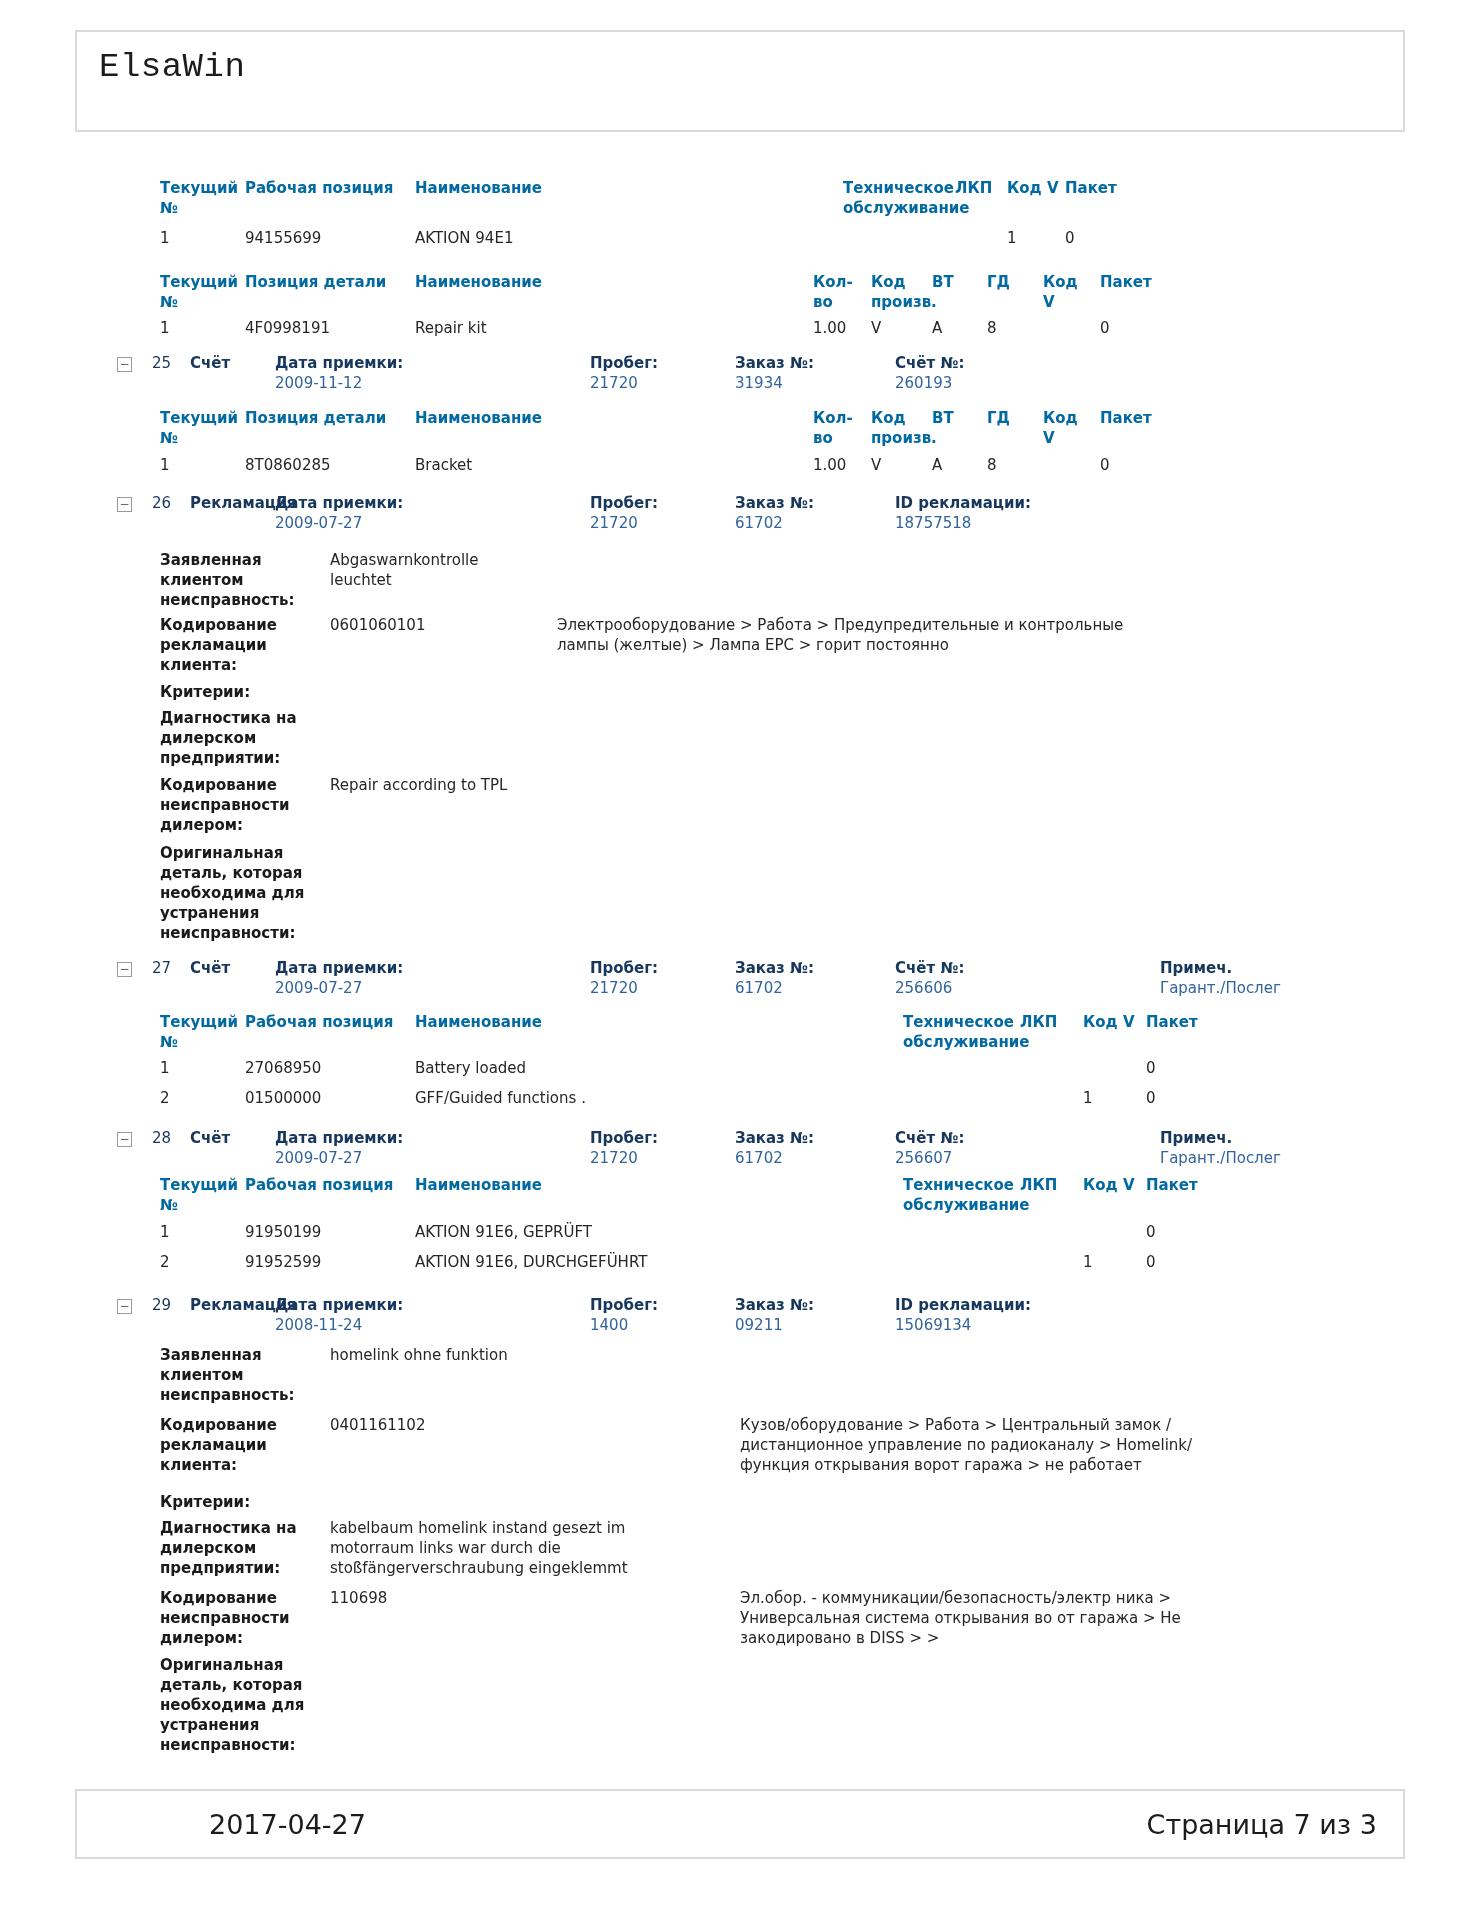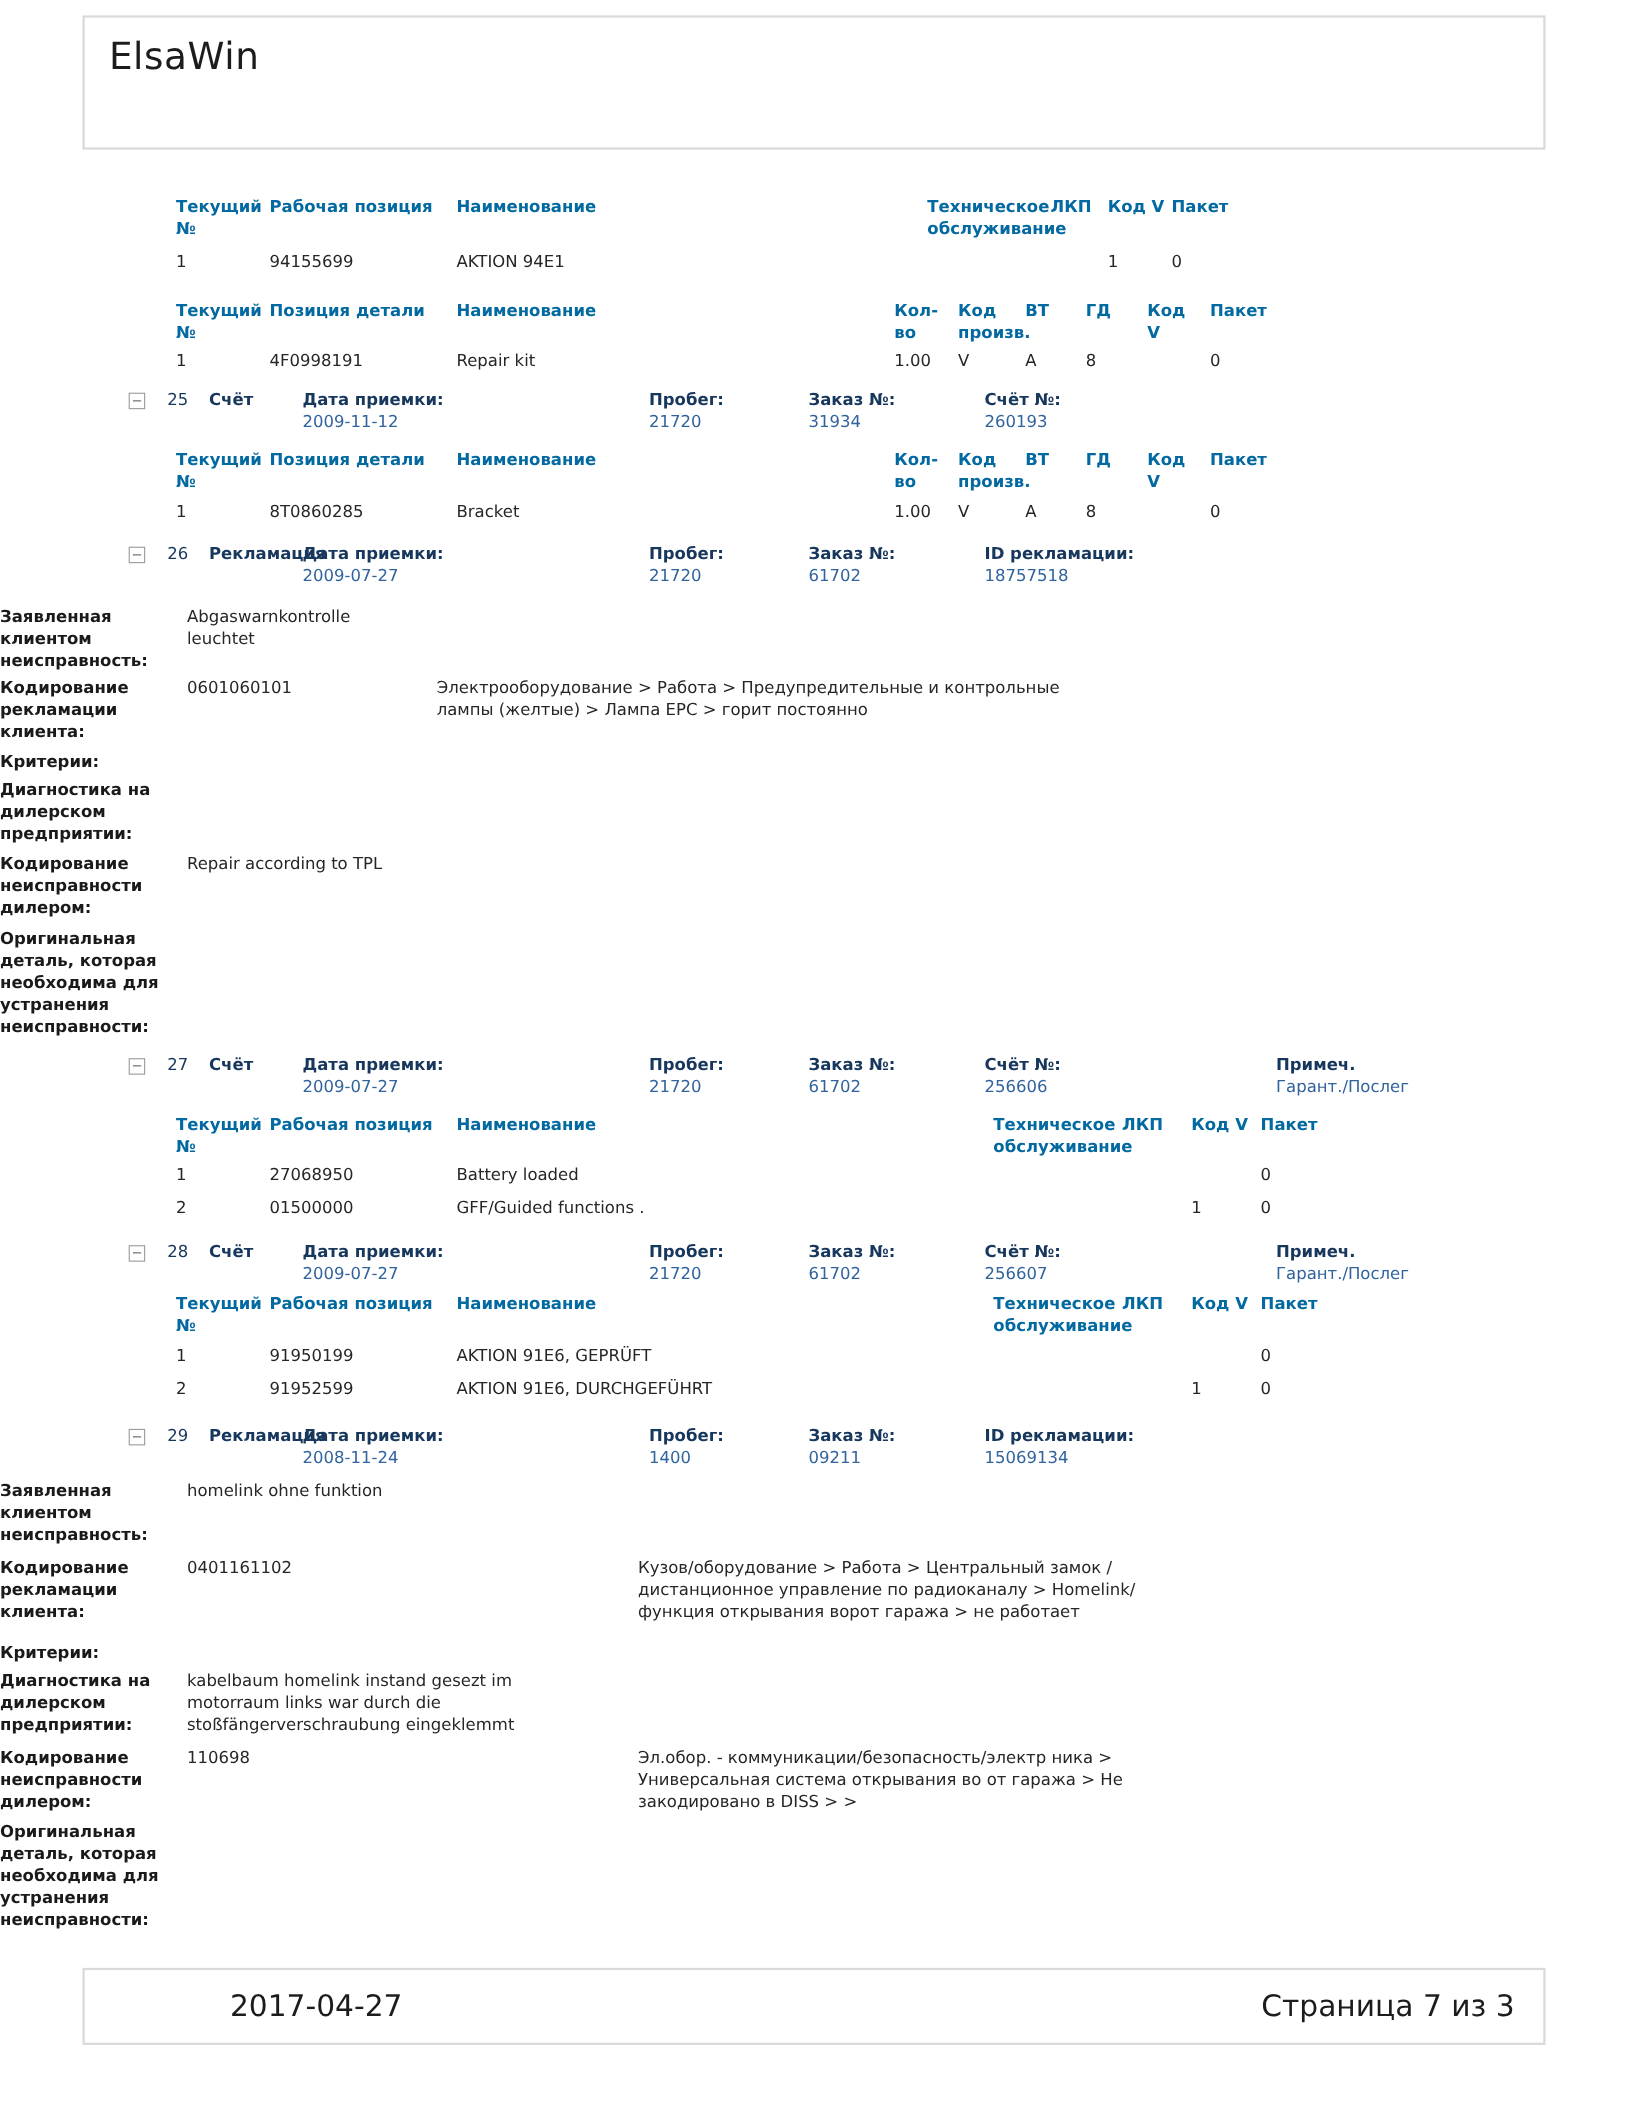--- a/index.html
+++ b/index.html
@@ -8,21 +8,21 @@
     --text:#222222;
     --frame-border:#d9d9d9;
   }
   html,body{margin:0;padding:0;}
   body{
     width:1484px;height:1920px;position:relative;background:#ffffff;
     font-family:"DejaVu Sans","Liberation Sans",sans-serif;
     font-size:15px;color:var(--text);overflow:hidden;
   }
   .frame{position:absolute;left:75px;width:1330px;border:2px solid var(--frame-border);background:#fff;box-sizing:border-box;}
-  .header-frame{top:14px;height:122px;}
+  .header-frame{top:30px;height:102px;font-family:Liberation Mono, monospace;}
   .app-title{font-size:34px;color:#1c1c1c;margin:16px 0 0 22px;letter-spacing:0.5px;}
   .footer-frame{top:1789px;height:70px;display:flex;align-items:center;justify-content:space-between;
     padding:0 26px 0 132px;font-size:27px;color:#1c1c1c;}
   .content{position:absolute;top:178px;left:0;right:0;}
 
   .tbl{margin-left:160px;line-height:20px;}
   .grid{display:grid;}
   .grid > div{padding-right:6px;}
   .gA{grid-template-columns:85px 170px 428px 112px 52px 58px 60px;}
   .gB{grid-template-columns:85px 170px 488px 117px 63px 63px 84px;}
@@ -32,21 +32,21 @@
 
   .sec{margin-left:117px;display:grid;line-height:20px;
     grid-template-columns:35px 38px 85px 315px 145px 160px 265px auto;}
   .sec .sl{font-weight:bold;color:var(--label-navy);}
   .sec .sv{color:var(--value-navy);}
   .snum{color:var(--label-navy);}
   .stype{font-weight:bold;color:var(--label-navy);}
   .collapse{display:inline-block;width:15px;height:15px;border:1px solid #9a9a9a;background:#fefefe;
     color:#666;font-size:12px;line-height:13px;text-align:center;margin-top:3px;cursor:pointer;box-sizing:border-box;}
 
-  .claim{display:grid;line-height:20px;color:#262626;}
+  .claim{margin-left:160px;display:grid;line-height:20px;color:#262626;}
   .c26g{grid-template-columns:170px 227px auto;}
   .c29g{grid-template-columns:170px 410px auto;}
   .cl span{display:inline-block;width:145px;font-weight:bold;color:#1a1a1a;}
   .w200{display:inline-block;width:200px;}
   .w300{display:inline-block;width:300px;}
   .w615{display:inline-block;width:615px;}
   .w510{display:inline-block;width:510px;}
 </style>
 </head>
 <body>

